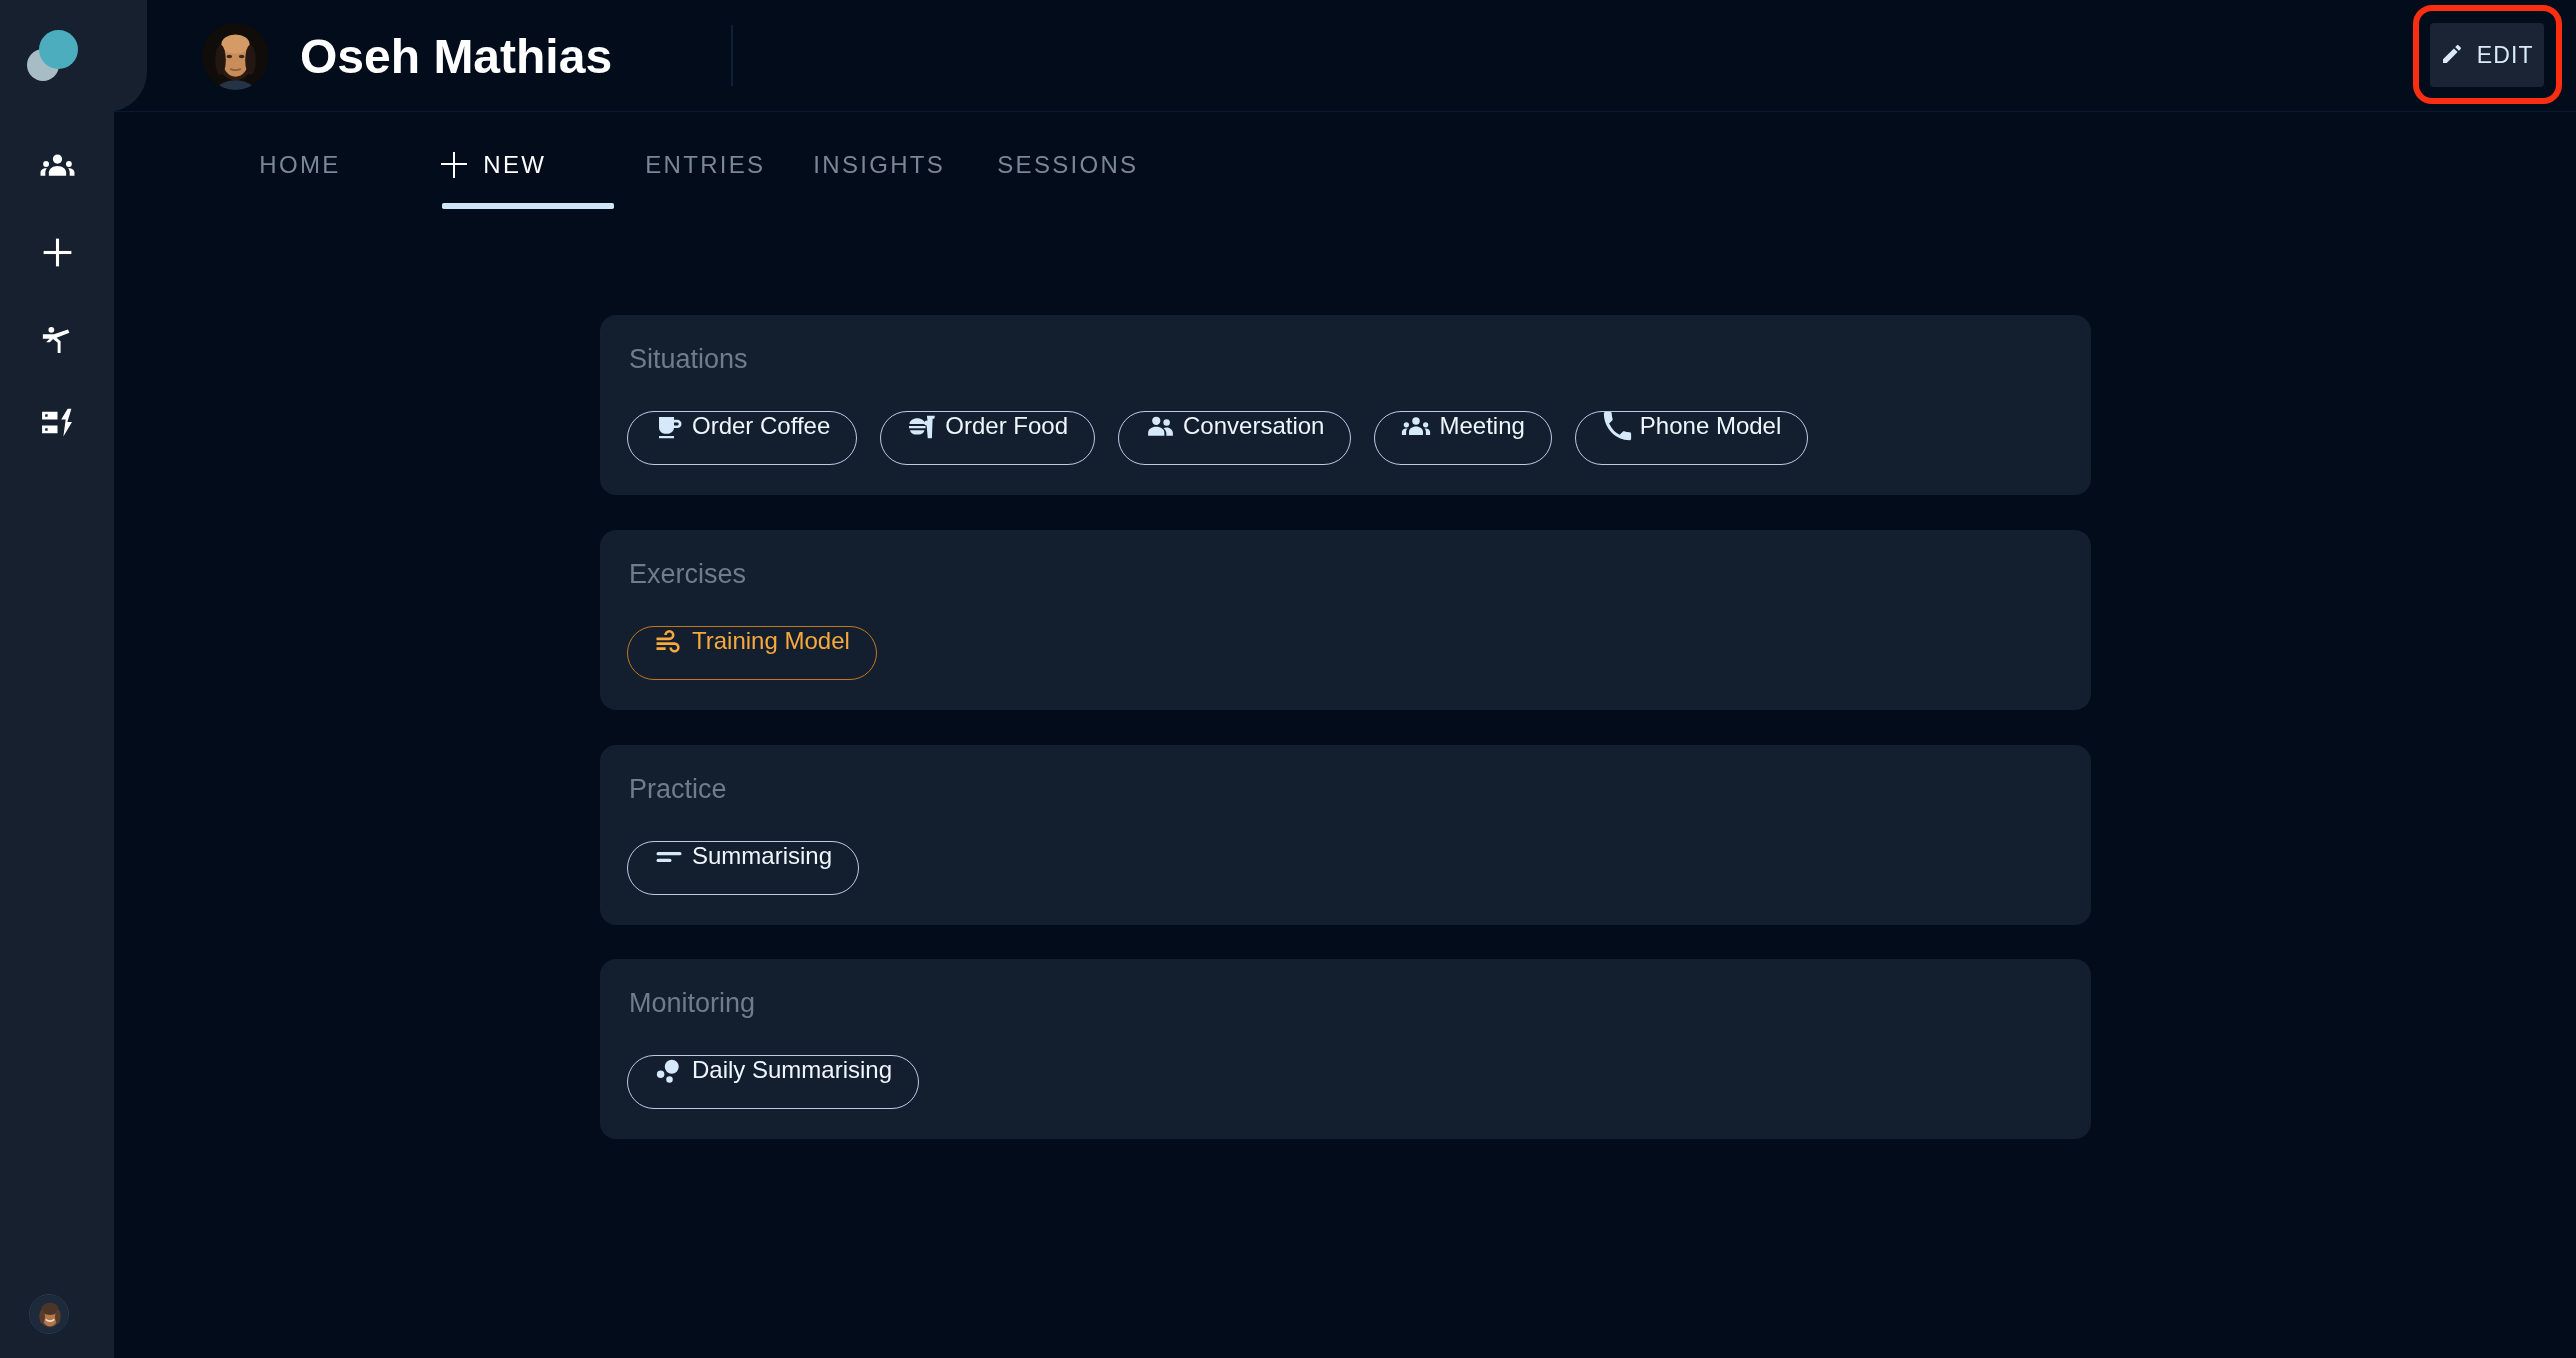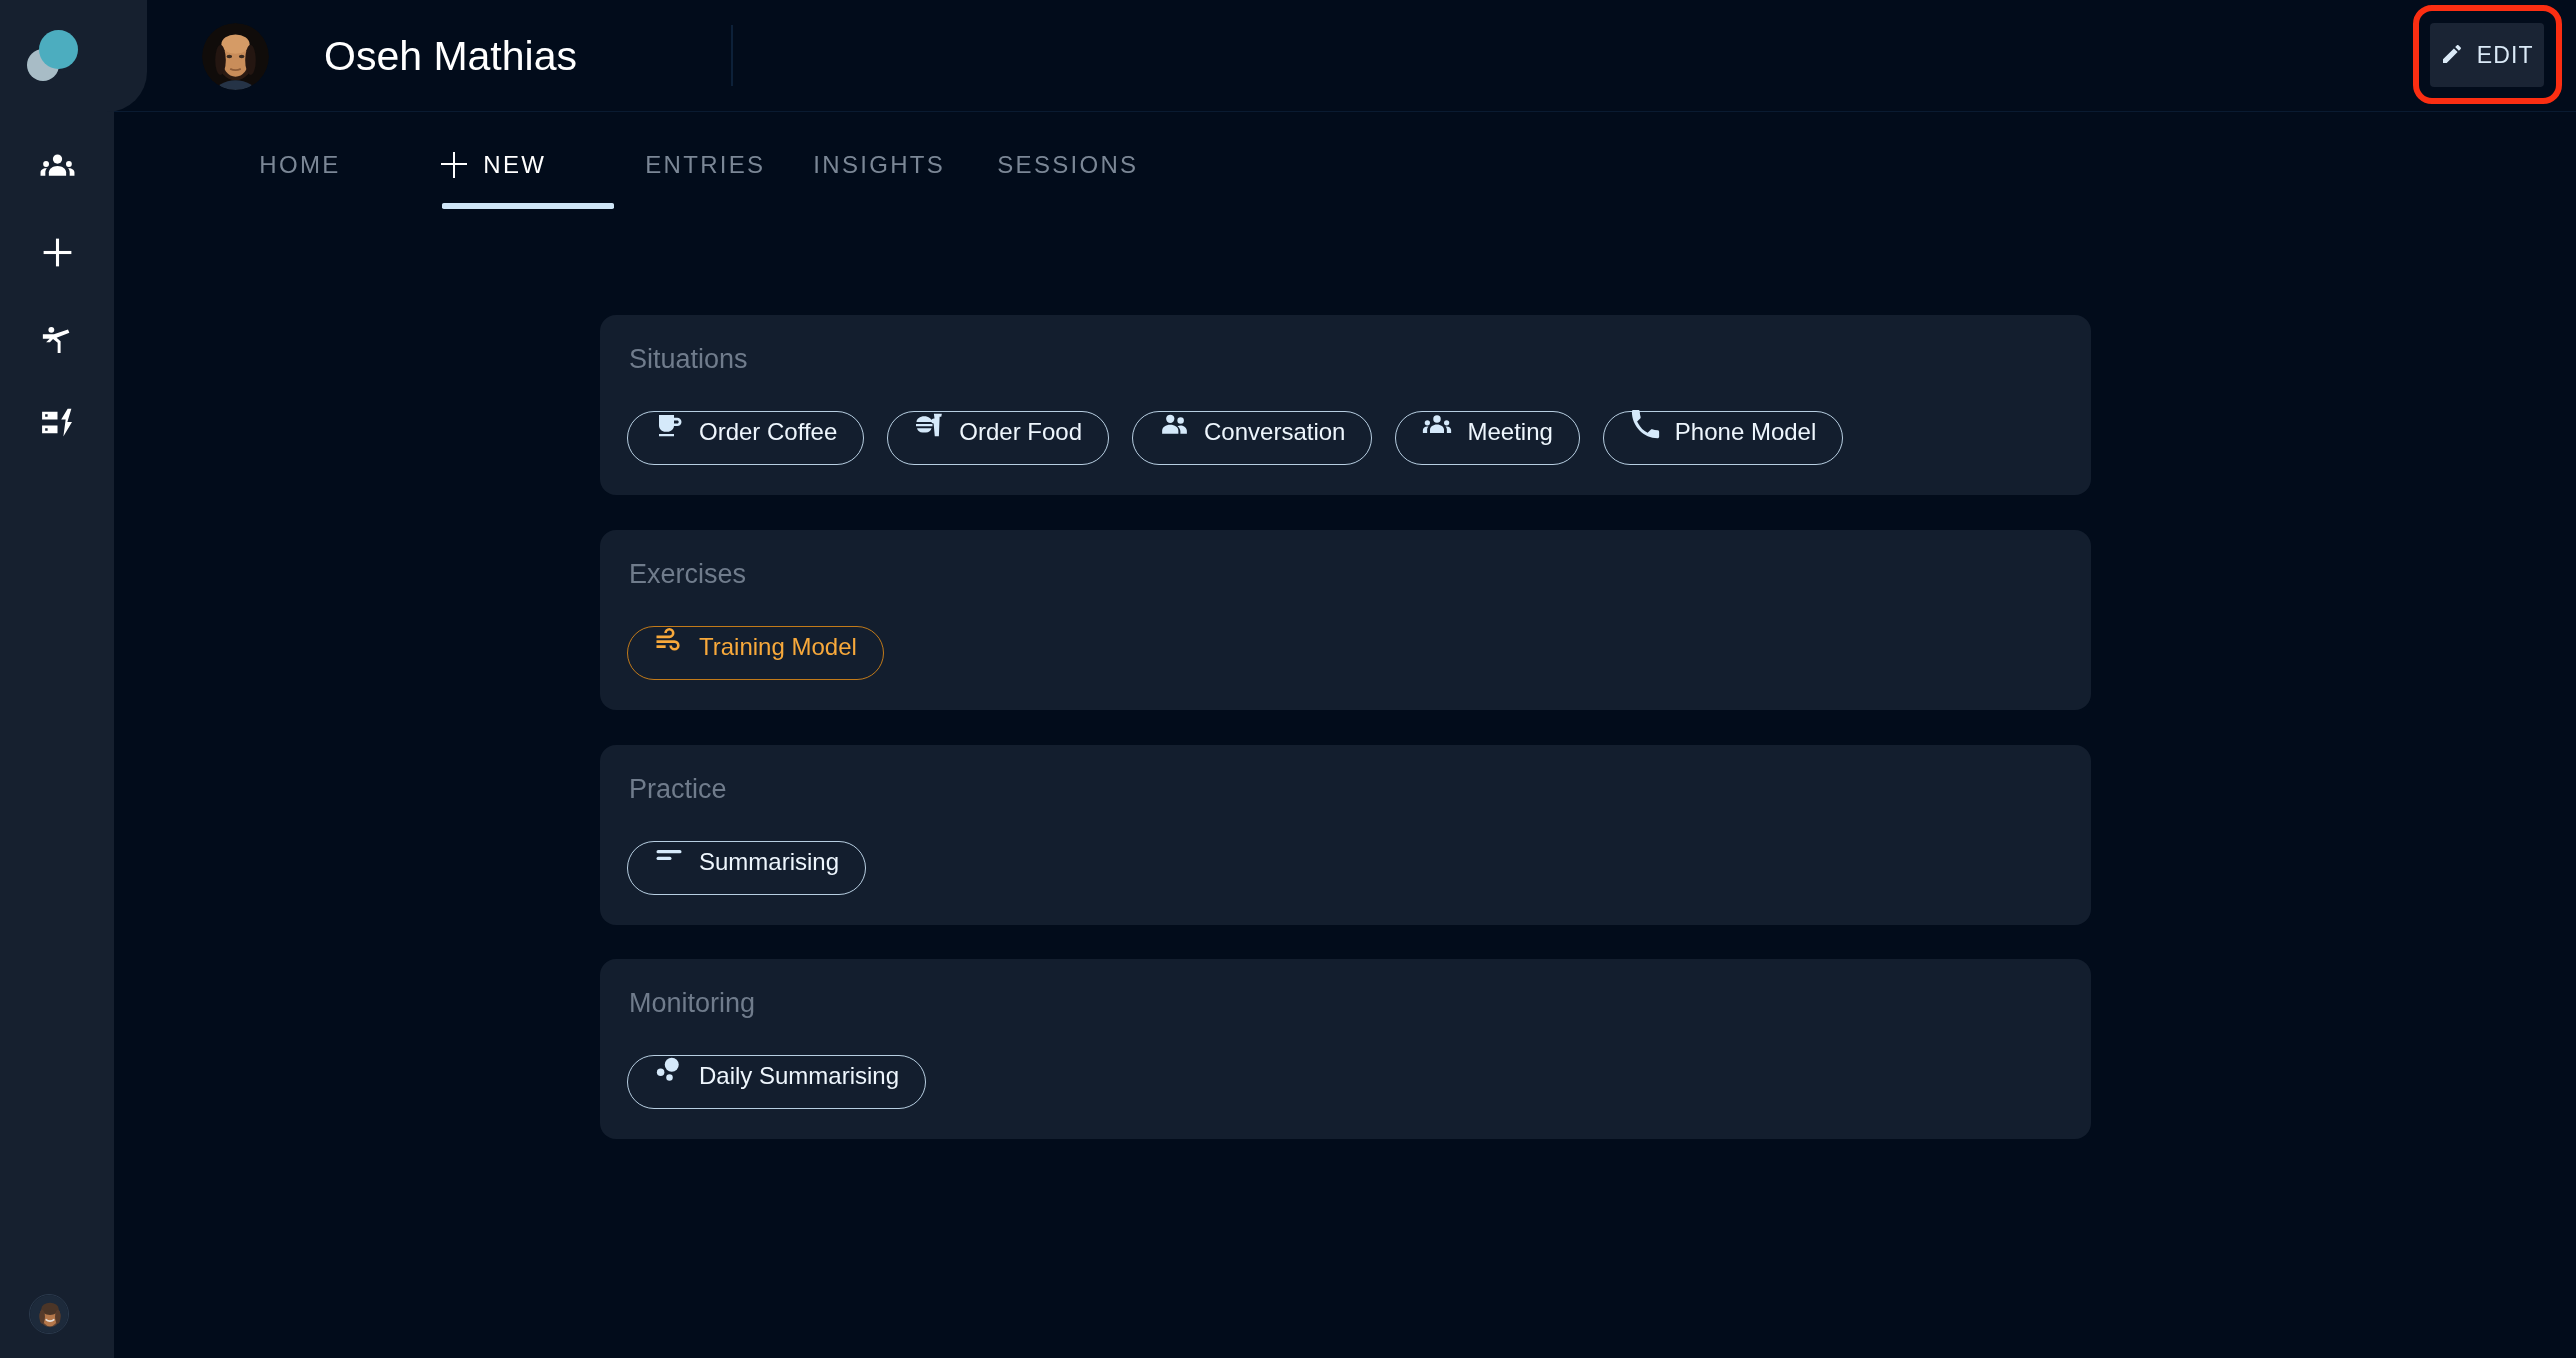--- a/index.html
+++ b/index.html
@@ -72,23 +72,22 @@
     z-index: 3;
   }
   #profile-avatar {
     position: absolute; left: 88px; top: 23px;
     width: 67px; height: 67px; border-radius: 50%;
     overflow: hidden;
   }
   #page-title {
     position: absolute; left: 186px; top: 23px;
     height: 67px; line-height: 67px;
-    font-size: 41px; color: #ffffff; font-weight: 400;
+    font-size: 48px; color: #ffffff; font-weight: 700;
     white-space: nowrap;
-    margin-left: 24px;
   }
   #title-divider {
     position: absolute; left: 617px; top: 25.4px;
     width: 1.8px; height: 61px; background: #0d2139;
   }
   #edit-highlight {
     position: absolute; right: 14px; top: 5.3px;
     width: 149px; height: 99px;
     border: 6.1px solid #fb2e12;
     border-radius: 19px;
@@ -149,22 +148,22 @@
   }
   .card-title {
     position: absolute; left: 29px; top: 29px;
     font-size: 27px; color: #707c8c; font-weight: 400;
   }
   .chip-row {
     position: absolute; left: 27px; top: 96px;
     display: flex; align-items: center; gap: 23px;
   }
   .chip {
-    display: flex; align-items: flex-end; gap: 15px;
-    height: 54px; padding: 18px 26px;
+    display: flex; align-items: flex-start; gap: 8px;
+    height: 54px; padding: 0 26px;
     border: 1.8px solid #b8cfe2; border-radius: 30px;
     background: transparent; cursor: pointer;
     font-size: 24px; color: #eef6fd;
     white-space: nowrap;
   }
   .chip svg { width: 30px; height: 30px; fill: #d5e9fa; flex: 0 0 auto; }
   .chip.accent { border-color: #c27a19; color: #f8a93b; }
   .chip.accent svg { fill: #f8a93b; }
 
   #card-0 { top: 96px; height: 180px; }

